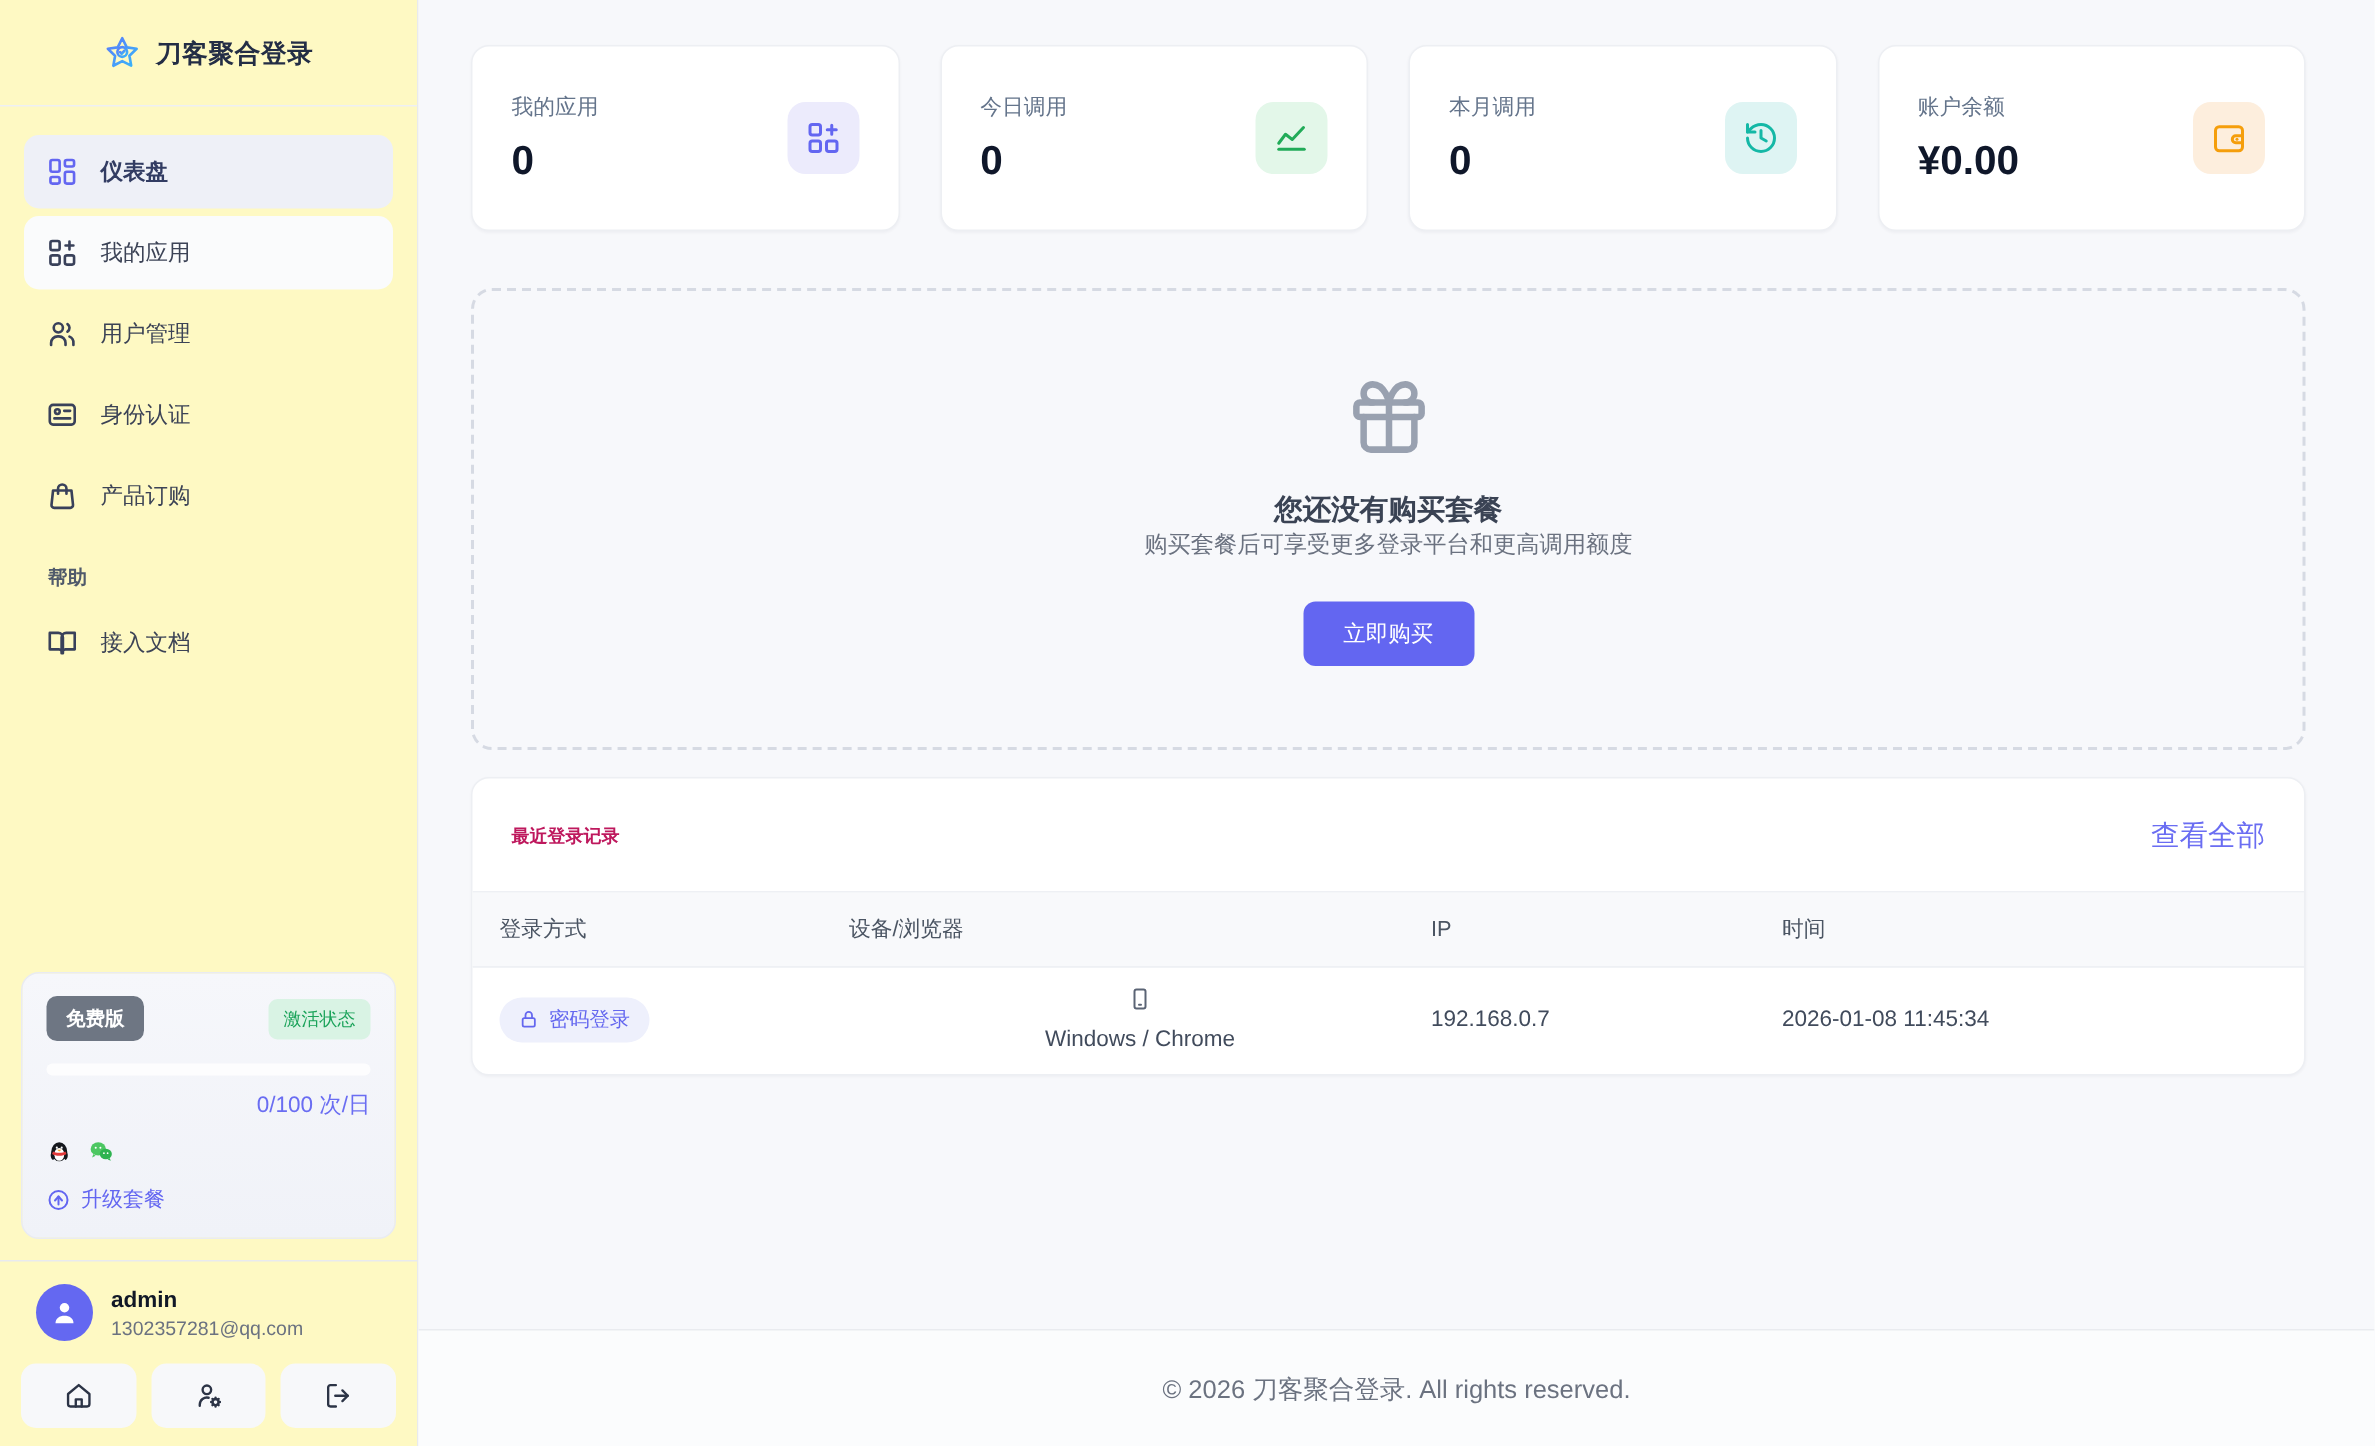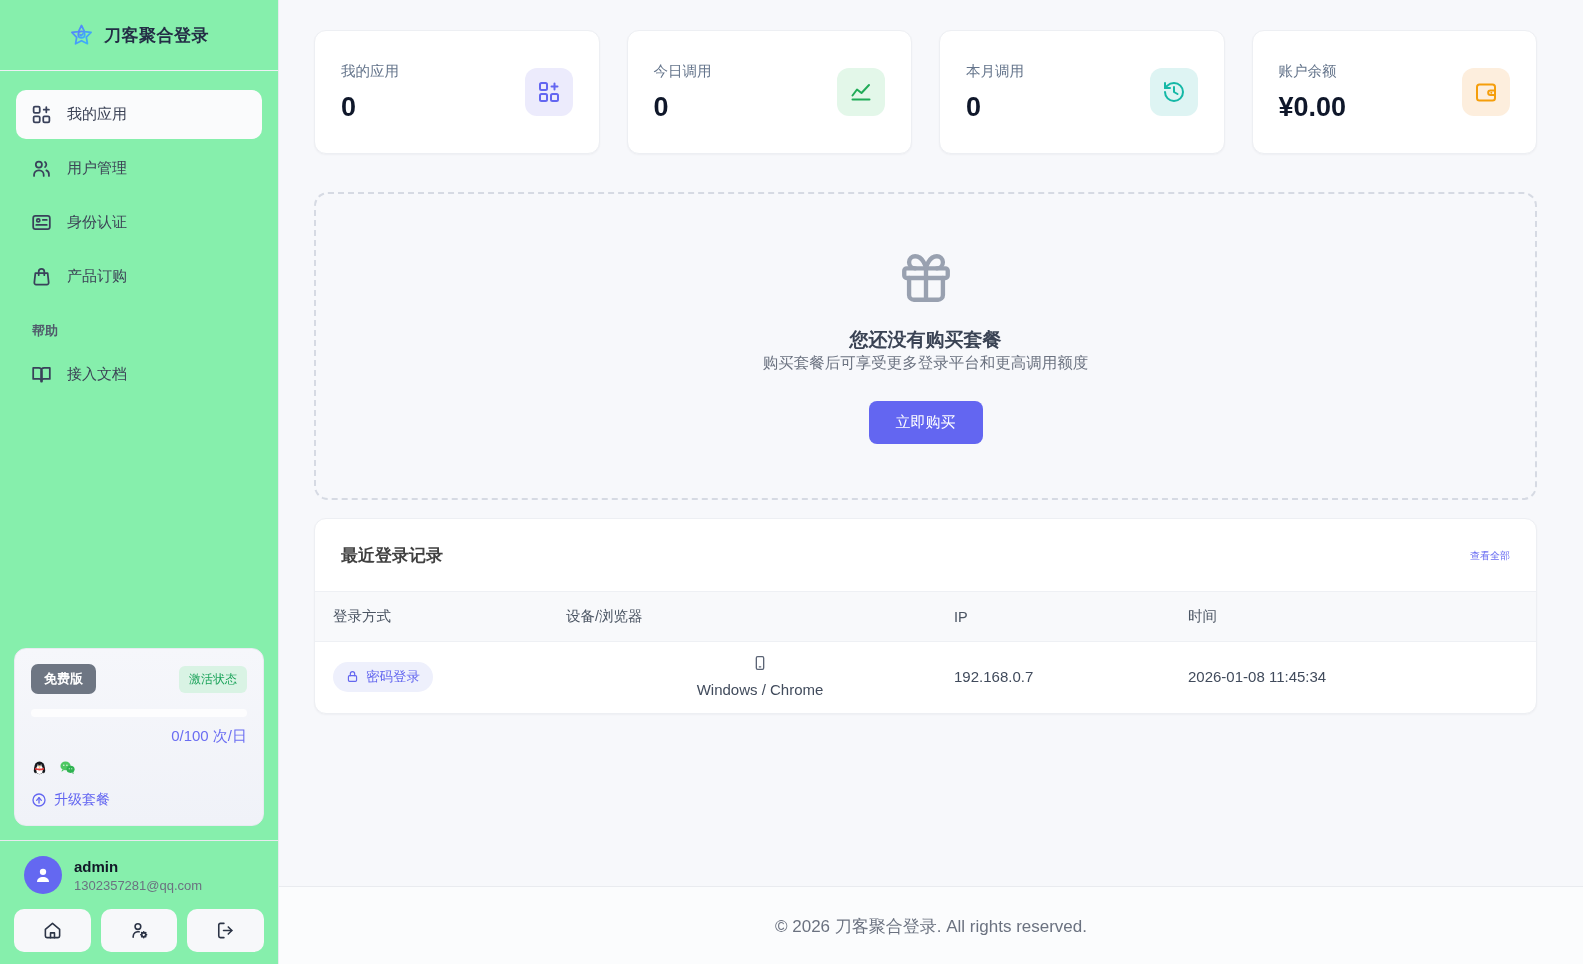--- a/index.html
+++ b/index.html
@@ -1,21 +1,21 @@
 <!DOCTYPE html>
 <html><head>
 <meta charset="utf-8">
 <style>
   * { margin:0; padding:0; box-sizing:border-box; }
   html,body { width:1583px; height:964px; }
   body { display:flex; font-family:"Liberation Sans","DejaVu Sans",sans-serif; background:#fff; color:#374151; overflow:hidden; }
   svg { display:block; }
 
   
-  .sidebar { width:279px; min-width:279px; background:#86efac; border-right:1px solid #e8eaef; display:flex; flex-direction:column; }
+  .sidebar { width:279px; min-width:279px; background:#fef9c3; border-right:1px solid #e8eaef; display:flex; flex-direction:column; }
   .logo-row { height:71px; display:flex; align-items:center; justify-content:center; gap:10px; border-bottom:1px solid #eef0f4; }
   .logo-icon { width:25px; height:25px; }
   .logo-text { font-size:17px; font-weight:bold; color:#232d45; letter-spacing:.5px; }
 
   .nav { padding:19px 16px 0; }
   .nav-item { display:flex; align-items:center; gap:15px; height:49px; padding:0 15px; border-radius:10px; margin-bottom:5px; font-size:15px; color:#3c4356; cursor:pointer; }
   .nav-item .nicon { width:21px; height:21px; color:#39415a; }
   .nav-item.active { background:#eef0f7; color:#323c63; font-weight:bold; }
   .nav-item.active .nicon { color:#6366f1; }
   .nav-item.ghost { background:#fafbfc; }
@@ -61,22 +61,22 @@
   .c-orange { background:#fdeedd; color:#f59e0b; }
 
   .empty-panel { border:2px dashed #d6dae3; border-radius:14px; height:308px; display:flex; flex-direction:column; align-items:center; justify-content:center; margin-bottom:18px; }
   .gift-icon { width:58px; height:58px; color:#99a1b0; }
   .empty-title { font-size:19px; font-weight:bold; color:#3a4354; margin-top:20px; }
   .empty-sub { font-size:15.5px; color:#6b7280; }
   .buy-btn { margin-top:27px; background:#6366f1; color:#fff; border:none; border-radius:8px; font-size:15px; padding:12px 27px; cursor:pointer; font-family:inherit; }
 
   .table-card { background:#fff; border:1px solid #edeff3; border-radius:12px; box-shadow:0 1px 2px rgba(16,24,40,.04); overflow:hidden; }
   .table-head { display:flex; align-items:center; justify-content:space-between; padding:25px 26px 24px; }
-  .table-title { font-size:17px; font-weight:bold; color:#404040; }
-  .view-all { font-size:10px; color:#6a6df2; text-decoration:none; cursor:pointer; }
+  .table-title { font-size:12px; font-weight:bold; color:#be185d; }
+  .view-all { font-size:19px; color:#6a6df2; text-decoration:none; cursor:pointer; }
   table { width:100%; border-collapse:collapse; }
   thead tr { background:#f8f9fb; }
   th { text-align:left; font-size:14.5px; font-weight:normal; color:#4b5563; padding:15px 0; border-top:1px solid #eef0f4; border-bottom:1px solid #eef0f4; }
   th:first-child, td:first-child { padding-left:18px; }
   td { padding:13px 0 15px; font-size:15px; color:#414b5c; vertical-align:middle; }
   .col-method{width:251px;} .col-device{width:388px;} .col-ip{width:234px;}
   .method-badge { display:inline-flex; align-items:center; gap:7px; background:#eef0fc; color:#6467ef; font-size:13.5px; padding:6px 13px; border-radius:15px; }
   .method-badge svg { width:13px; height:13px; }
   .device-cell { display:flex; align-items:center; gap:10px;flex-direction:column; }
   .device-cell svg { width:16px; height:16px; color:#5b6475; }
@@ -98,20 +98,31 @@
           </defs>
         <path stroke="url(#lg)" d="M12 2.4l2.9 5.8 6.3.9-4.6 4.5 1.1 6.3L12 17l-5.7 3 1.1-6.3L2.8 9.1l6.3-.9z"></path>
         <circle stroke="url(#lg)" cx="12" cy="11.2" r="3.1"></circle>
         <path stroke="url(#lg)" d="M10.6 11.3l1 1 1.8-1.9"></path>
       </svg>
     </span>
     <span class="logo-text">刀客聚合登录</span>
   </div>
 
   <nav class="nav">
+    <div class="nav-item active">
+      <span class="nicon">
+        <svg viewBox="0 0 24 24" fill="none" stroke="currentColor" stroke-width="2" stroke-linecap="round" stroke-linejoin="round">
+            <rect x="3" y="3" width="7" height="9" rx="1.5"></rect>
+            <rect x="14" y="3" width="7" height="5" rx="1.5"></rect>
+            <rect x="14" y="12" width="7" height="9" rx="1.5"></rect>
+            <rect x="3" y="16" width="7" height="5" rx="1.5"></rect>
+          </svg>
+      </span>
+      <span>仪表盘</span>
+    </div>
     <div class="nav-item ghost">
       <span class="nicon">
         <svg viewBox="0 0 24 24" fill="none" stroke="currentColor" stroke-width="2" stroke-linecap="round" stroke-linejoin="round">
             <rect x="3" y="3" width="7" height="7" rx="1.5"></rect>
             <rect x="3" y="14" width="7" height="7" rx="1.5"></rect>
             <rect x="14" y="14" width="7" height="7" rx="1.5"></rect>
             <path d="M17.5 3.5v6M14.5 6.5h6"></path>
           </svg>
       </span>
       <span>我的应用</span>

